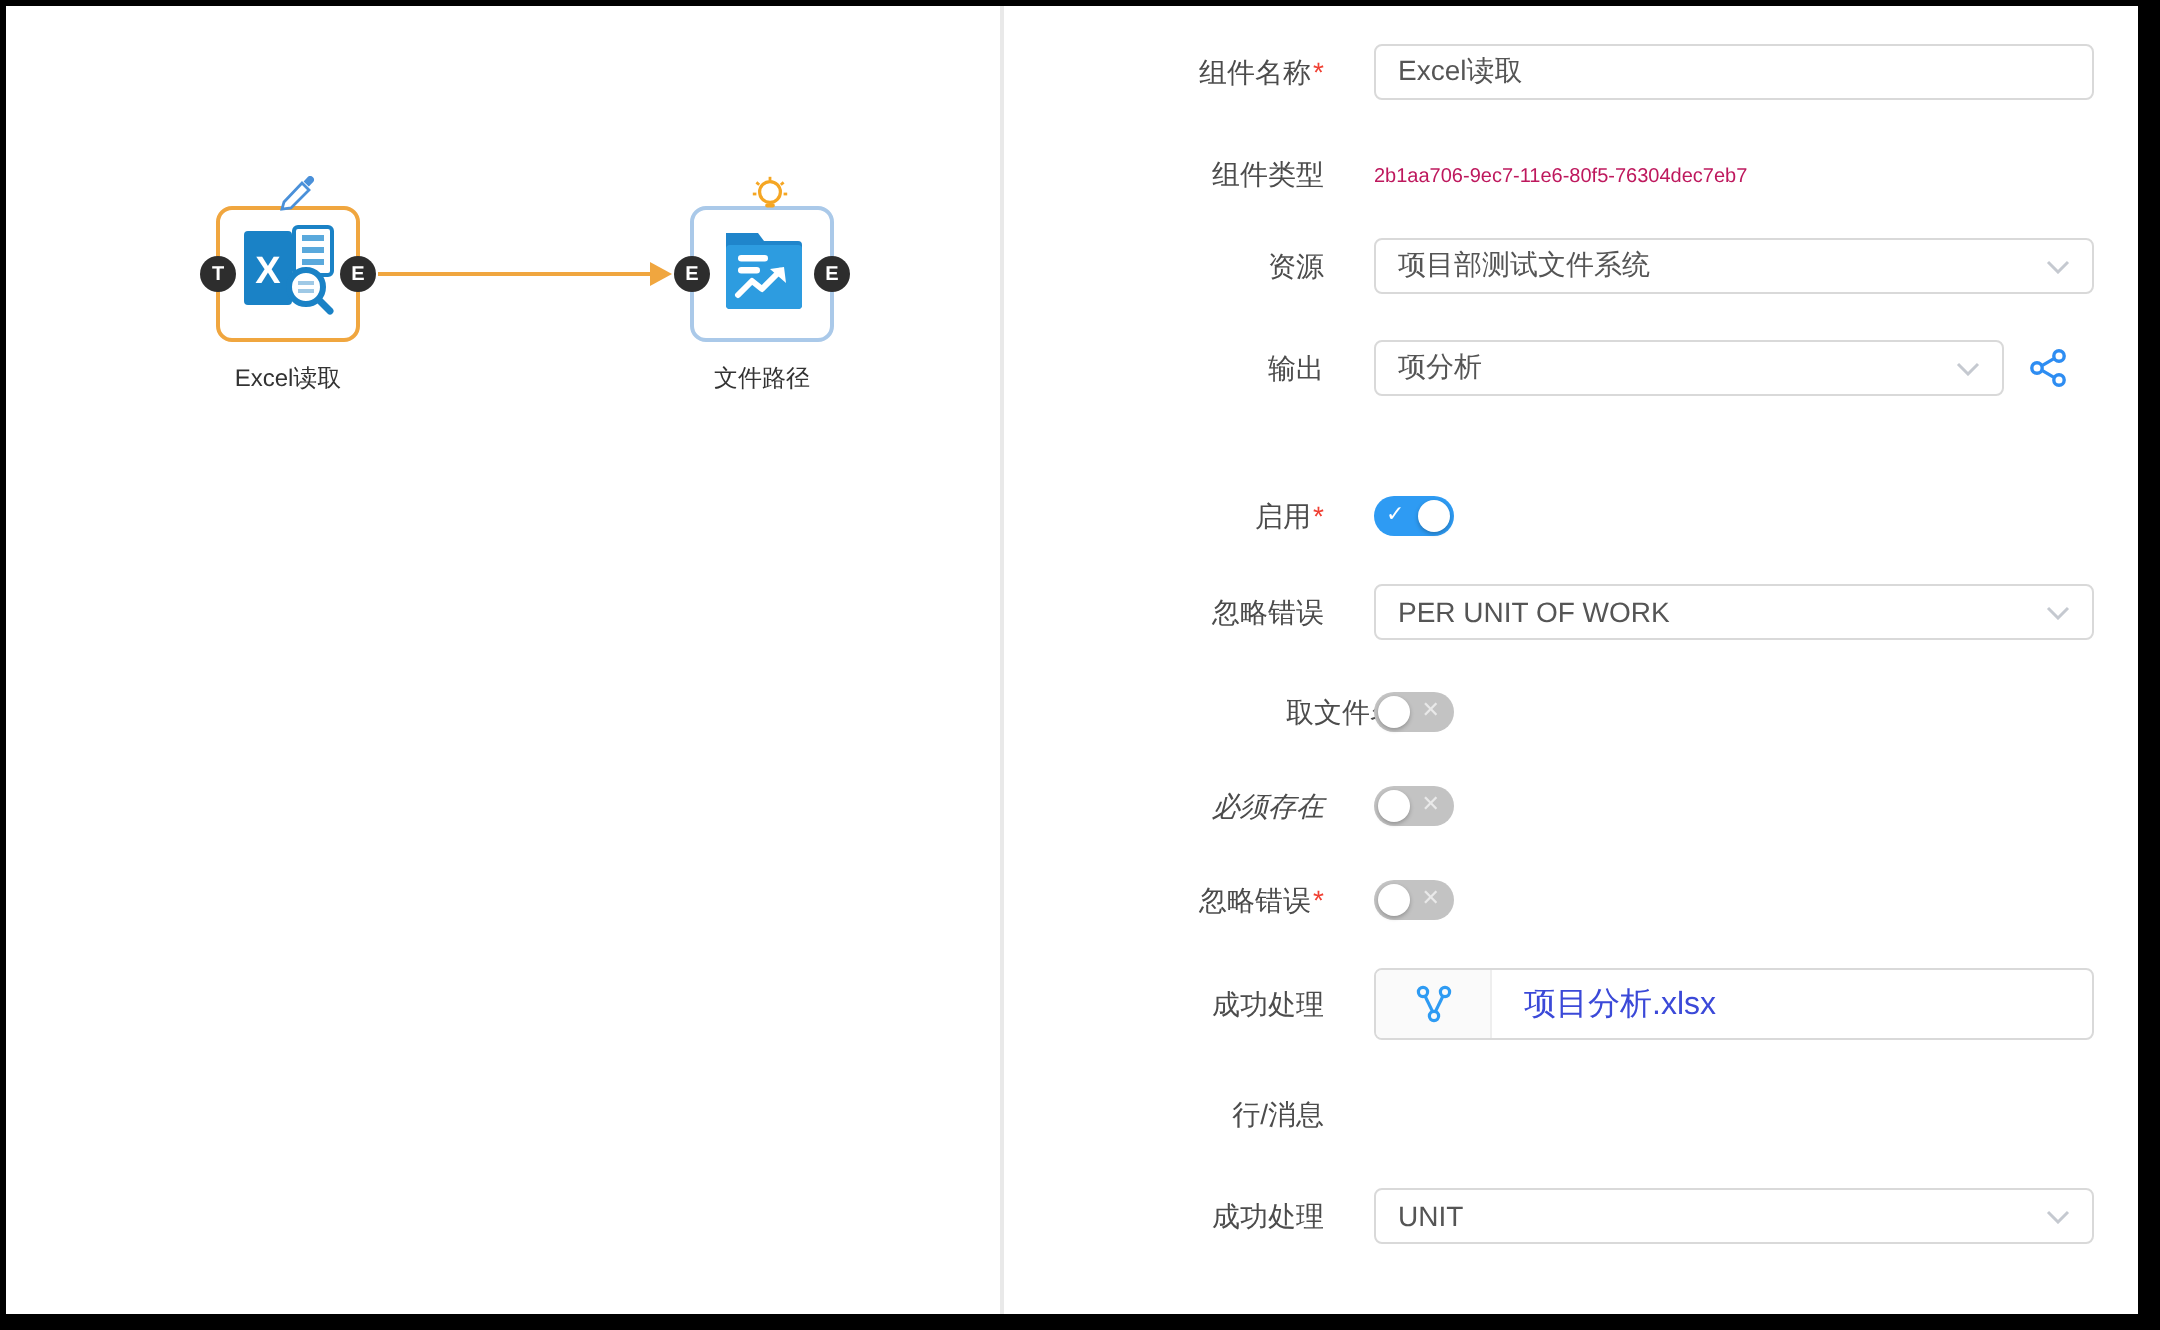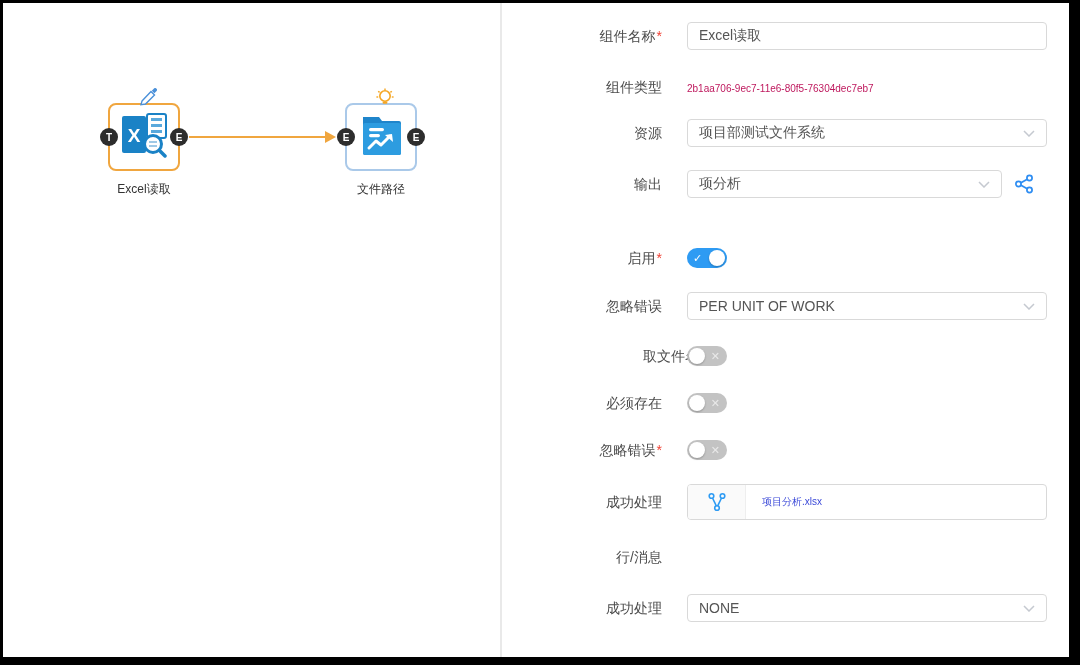--- a/index.html
+++ b/index.html
@@ -85,21 +85,21 @@
   .file-box {
     width:360px; height:36px; border:1px solid #d9d9d9; border-radius:4px;
     display:flex; align-items:stretch; overflow:hidden; background:#fff;
   }
   .file-ico-cell {
     flex:0 0 58px; background:#fafafa; border-right:1px solid #eee;
     display:flex; align-items:center; justify-content:center; cursor:pointer;
   }
   .file-link {
     display:flex; align-items:center; padding-left:16px;
-    font-size:10px; color:#3b49d8; text-decoration:none; cursor:pointer; white-space:nowrap;
+    font-size:16px; color:#3b49d8; text-decoration:none; cursor:pointer; white-space:nowrap;
   }
   .share-btn { position:absolute; left:327px; top:4px; cursor:pointer; display:flex; }
 </style>
 </head>
 <body>
 
 <div class="screen">
 
   <div class="canvas">
 
@@ -240,21 +240,21 @@
     <div class="row" style="top:343px; height:20px;">
       <span class="row-label" style="line-height:20px;margin-left:37px;"><span>取文件名</span></span>
       <div class="ctl">
         <div class="toggle off" role="switch" aria-checked="off">
           <span class="knob"></span>
           <span class="tg-glyph">✕</span>
         </div>
       </div>
     </div>
 
-    <div class="row" style="top:390px; height:20px;">
+    <div class="row" style="top:390px; height:20px;font-style:italic;">
       <span class="row-label" style="line-height:20px;"><span>必须存在</span></span>
       <div class="ctl">
         <div class="toggle off" role="switch" aria-checked="off">
           <span class="knob"></span>
           <span class="tg-glyph">✕</span>
         </div>
       </div>
     </div>
 
     <div class="row" style="top:437px; height:20px;">
@@ -286,21 +286,21 @@
     </div>
 
     <div class="row" style="top:540px; height:28px;">
       <span class="row-label" style="line-height:28px;"><span>行/消息</span></span>
     </div>
 
     <div class="row" style="top:591px; height:36px;">
       <span class="row-label" style="line-height:28px;"><span>成功处理</span></span>
       <div class="ctl">
         <div class="sel-box">
-          <span class="sel-val">NONE</span>
+          <span class="sel-val">UNIT</span>
           <span class="chev">
               <svg width="12" height="7" viewBox="0 0 12 7">
                 <polyline points="1,1 6,6 11,1" fill="none" stroke="#c5c9d0" stroke-width="1.5"></polyline>
               </svg>
             </span>
         </div>
       </div>
     </div>
 
   </div>

